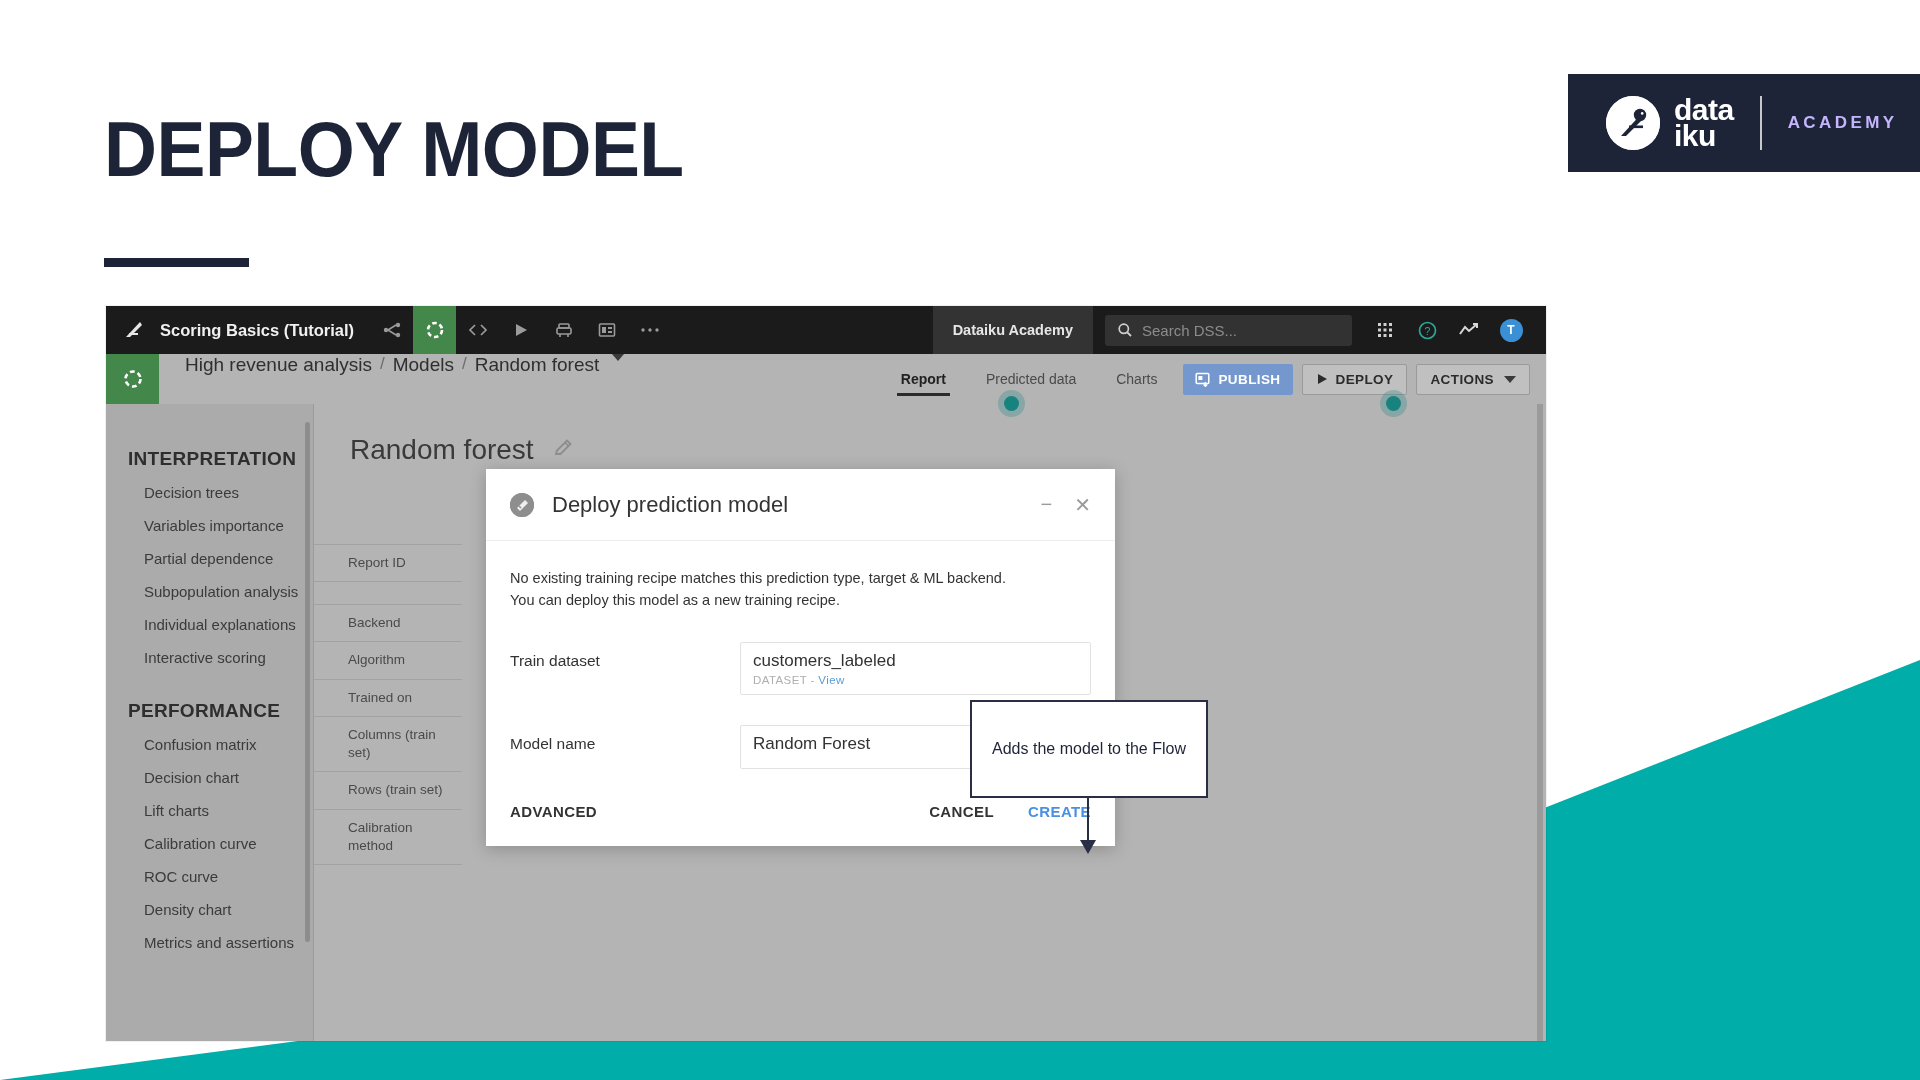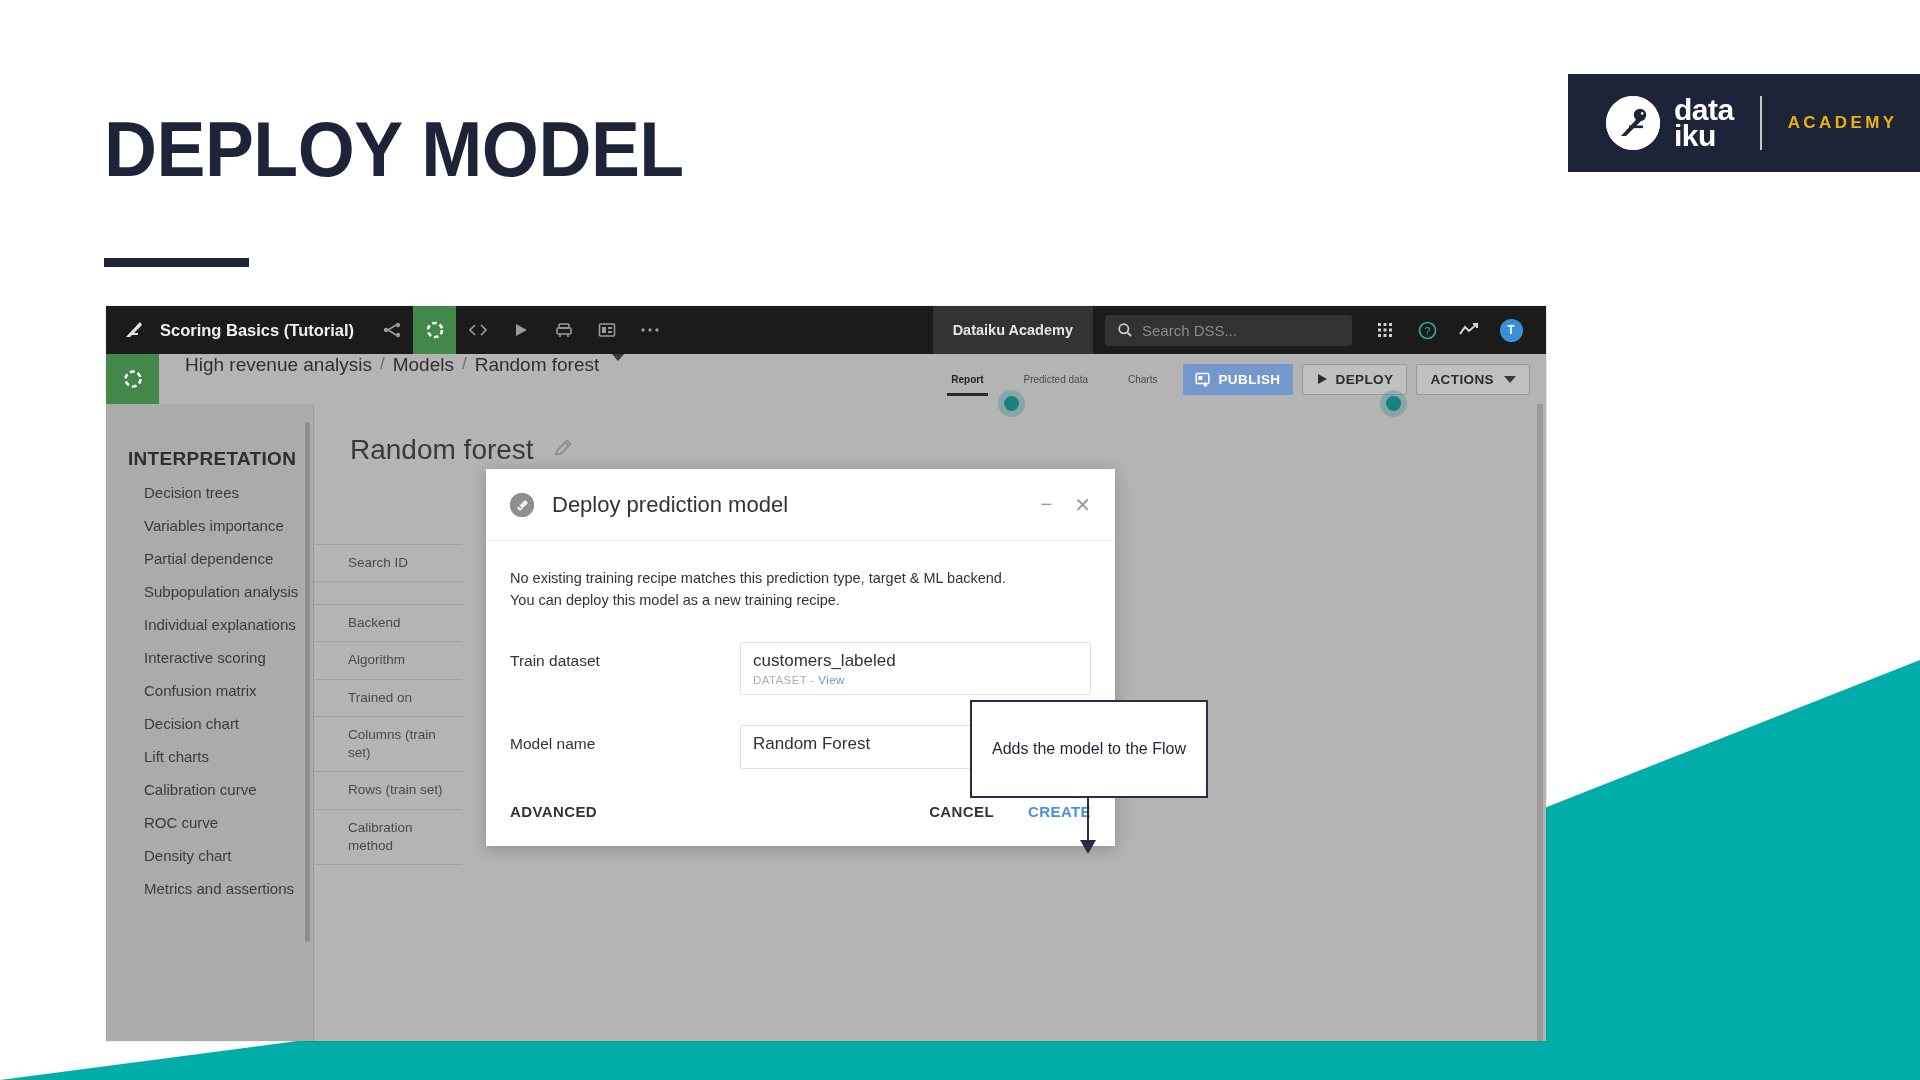--- a/index.html
+++ b/index.html
@@ -53,21 +53,21 @@
   }
   .logo-word {
     margin-left: 14px; color: #fff; font-weight: 700;
     font-size: 30px; line-height: 0.86; letter-spacing: -0.5px;
   }
   .logo-sep {
     width: 2px; height: 54px; background: #fff; opacity: .75;
     margin-left: 26px; margin-right: 26px;
   }
   .logo-academy {
-    color: #eab308; font-size: 17px; font-weight: 700; letter-spacing: 3.4px;
+    color: #c4b5fd; font-size: 17px; font-weight: 700; letter-spacing: 3.4px;
   }
 
   
   .shot {
     position: absolute; left: 106px; top: 306px;
     width: 1440px; height: 735px;
     background: #6d28d9;
     overflow: hidden;
     z-index: 2;
     box-shadow: 0 0 0 1px rgba(0,0,0,.06);
@@ -131,21 +131,21 @@
   .crumbs .last { color: #2f2f2f; }
   .caret-dn {
     width: 0; height: 0; border-left: 6px solid transparent;
     border-right: 6px solid transparent; border-top: 7px solid #3a3a3a;
     margin-left: 5px;
   }
   .crumb-right {
     margin-left: auto; display: flex; align-items: center; gap: 0; padding-right: 16px;
   }
   .ctab {
-    font-size: 10px; color: #4a4a4a; padding: 0 20px; position: relative;
+    font-size: 14px; color: #4a4a4a; padding: 0 20px; position: relative;
     height: 50px; display: flex; align-items: center; white-space: nowrap;
   }
   .ctab.sel { color: #222; font-weight: 700; }
   .ctab.sel::after {
     content: ""; position: absolute; left: 16px; right: 16px; bottom: 8px;
     height: 3px; background: #2b2b2b;
   }
   .btn-publish {
     background: #7498CE; color: #fff; font-size: 13.5px; font-weight: 700;
     letter-spacing: .4px; height: 31px; padding: 0 12px; border-radius: 2px;
@@ -455,20 +455,21 @@
       <div class="sidebar">
 
         <div class="sb-head">INTERPRETATION</div>
         <div class="sb-item">Decision trees</div>
         <div class="sb-item">Variables importance</div>
         <div class="sb-item">Partial dependence</div>
         <div class="sb-item">Subpopulation analysis</div>
         <div class="sb-item">Individual explanations</div>
         <div class="sb-item">Interactive scoring</div>
 
+        <div class="sb-head">PERFORMANCE</div>
         <div class="sb-item">Confusion matrix</div>
         <div class="sb-item">Decision chart</div>
         <div class="sb-item">Lift charts</div>
         <div class="sb-item">Calibration curve</div>
         <div class="sb-item">ROC curve</div>
         <div class="sb-item">Density chart</div>
         <div class="sb-item">Metrics and assertions</div>
 
         <div class="sb-scroll"></div>
         <div class="sb-divider"></div>
@@ -481,21 +482,21 @@
             <svg width="22" height="22" viewBox="0 0 22 22" aria-hidden="true">
               <path d="M4 17 L5 13.5 L15 3.5 L18.5 7 L8.5 17 Z" fill="none" stroke="#8d8d8d" stroke-width="1.8"></path>
               <path d="M13 5.5 L16.5 9" stroke="#8d8d8d" stroke-width="1.6"></path>
             </svg>
           </span>
         </div>
 
         <div class="roc-badge">ROC AUC: 0.791</div>
 
         <div class="info-table">
-          <div class="info-row first">Search ID</div>
+          <div class="info-row first">Report ID</div>
           <div class="info-row" style="margin-top:22px;border-top:1px solid #A2A2A2;">Backend</div>
           <div class="info-row">Algorithm</div>
           <div class="info-row">Trained on</div>
           <div class="info-row">Columns (train set)</div>
           <div class="info-row">Rows (train set)</div>
           <div class="info-row" style="padding-right:4px;">Calibration<br>method</div>
         </div>
 
         <div class="content-scroll"></div>
       </div>

